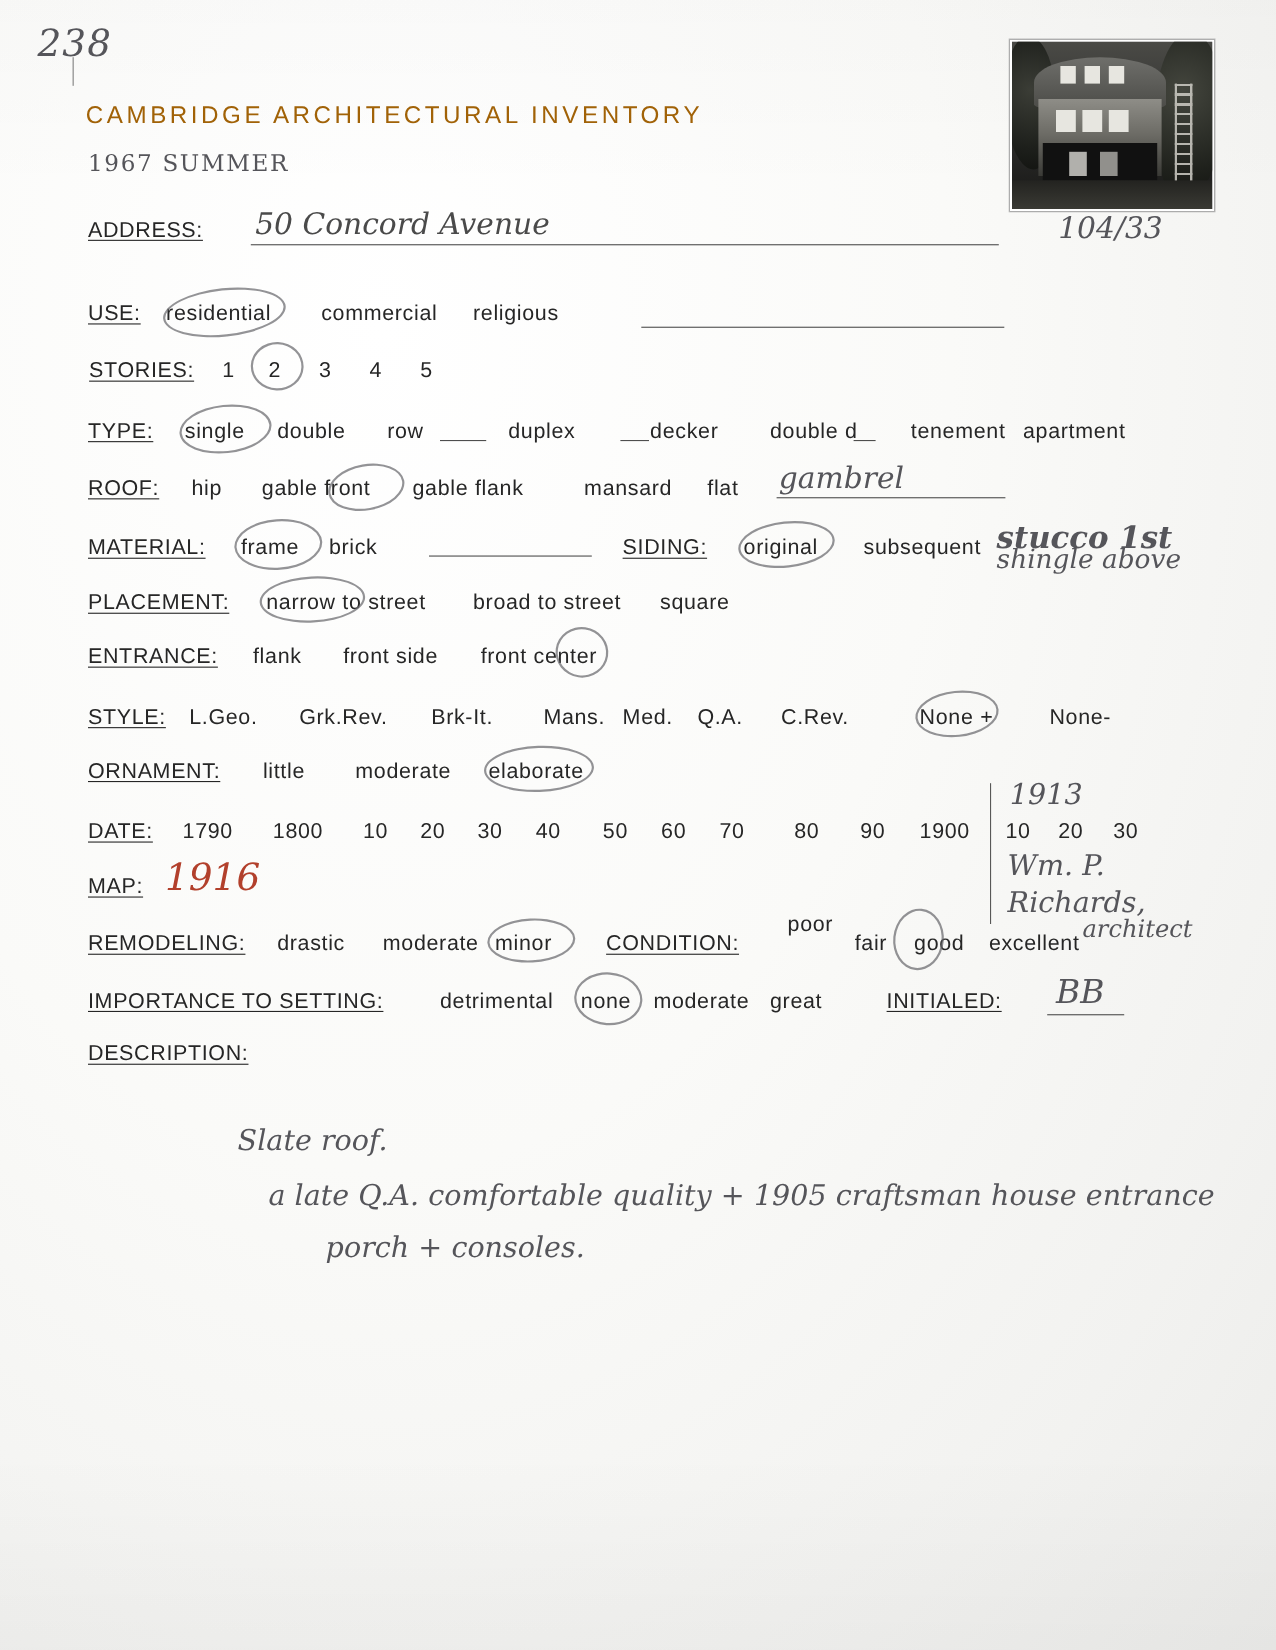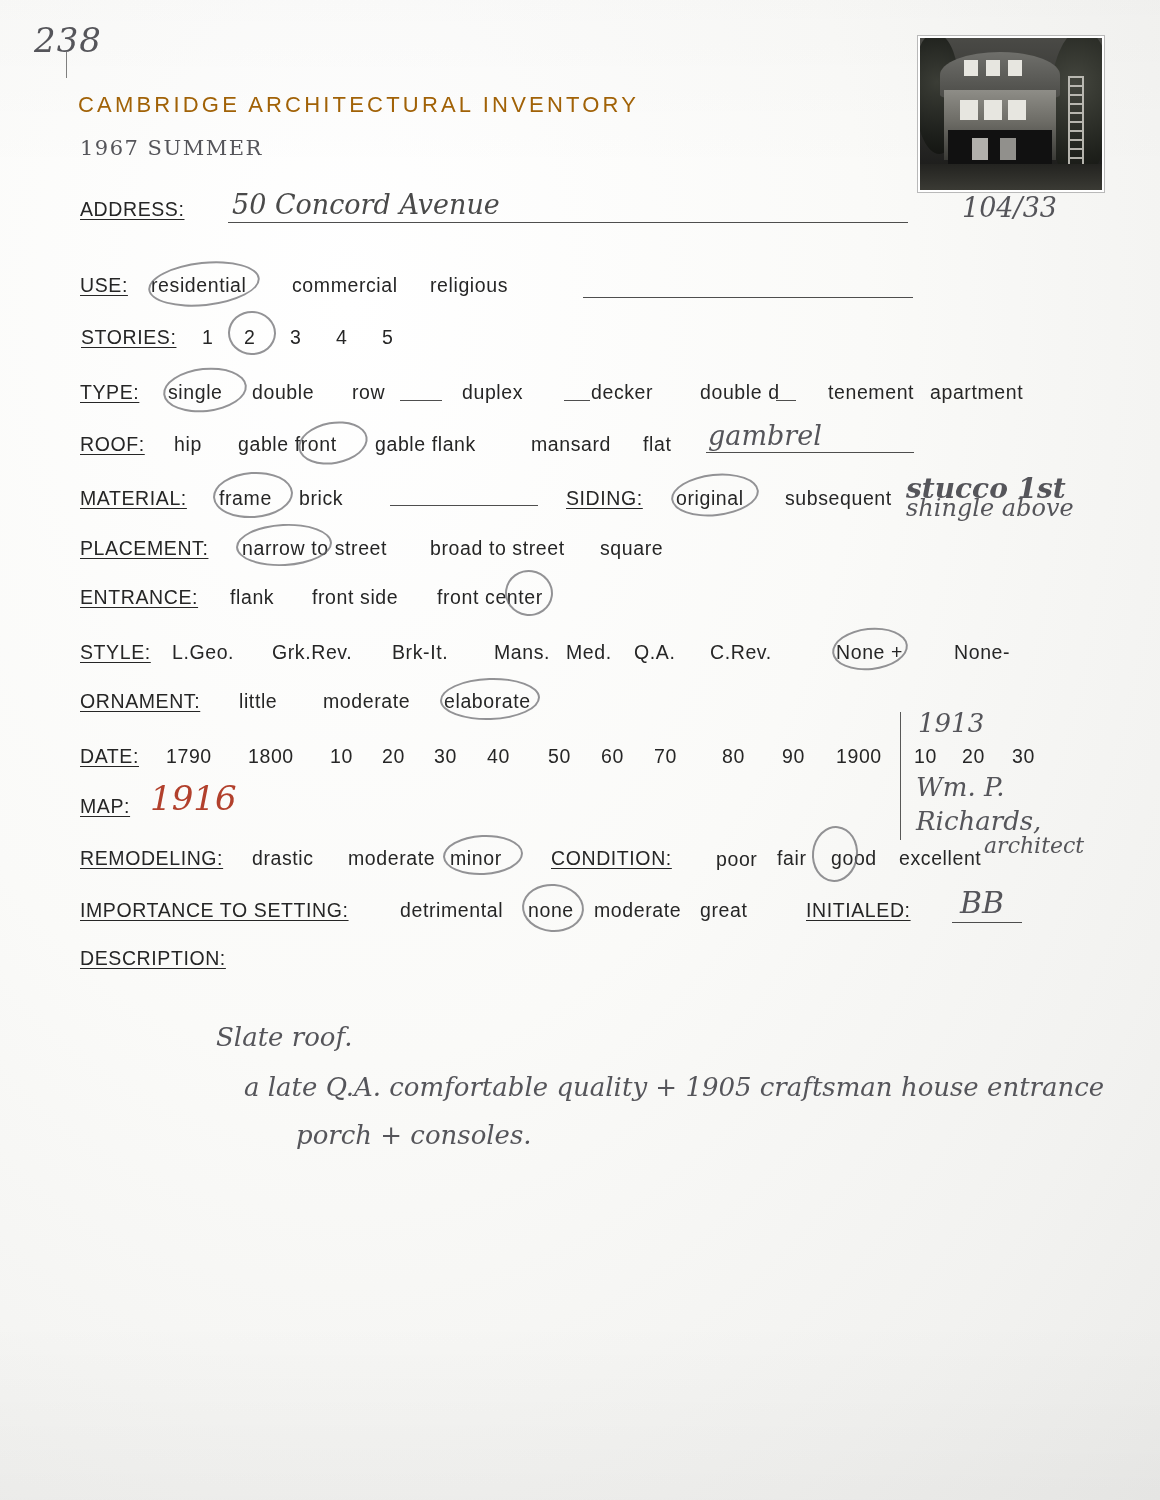--- a/index.html
+++ b/index.html
@@ -263,21 +263,21 @@
 
   <div class="typed u" style="left:80px; top:795px;">MAP:</div>
   <div class="hand red" style="left:150px; top:778px; font-size:34px; font-style:italic;">1916</div>
 
   <div class="typed u" style="left:80px; top:847px;">REMODELING:</div>
   <div class="typed" style="left:252px; top:847px;">drastic</div>
   <div class="typed" style="left:348px; top:847px;">moderate</div>
   <div class="typed" style="left:450px; top:847px;">minor</div>
   <div class="circ" style="left:443px; top:835px; width:76px; height:36px; transform:rotate(-3deg);"></div>
   <div class="typed u" style="left:551px; top:847px;">CONDITION:</div>
-  <div class="typed" style="left:716px; top:848px;">poor</div>
+  <div class="typed" style="left:716px; top:829px;">poor</div>
   <div class="typed" style="left:777px; top:847px;">fair</div>
   <div class="typed" style="left:831px; top:847px;">good</div>
   <div class="typed" style="left:899px; top:847px;">excellent</div>
   <div class="circ" style="left:812px; top:826px; width:42px; height:52px; transform:rotate(6deg);"></div>
 
   <div class="typed u" style="left:80px; top:899px;">IMPORTANCE TO SETTING:</div>
   <div class="typed" style="left:400px; top:899px;">detrimental</div>
   <div class="typed" style="left:528px; top:899px;">none</div>
   <div class="typed" style="left:594px; top:899px;">moderate</div>
   <div class="typed" style="left:700px; top:899px;">great</div>

